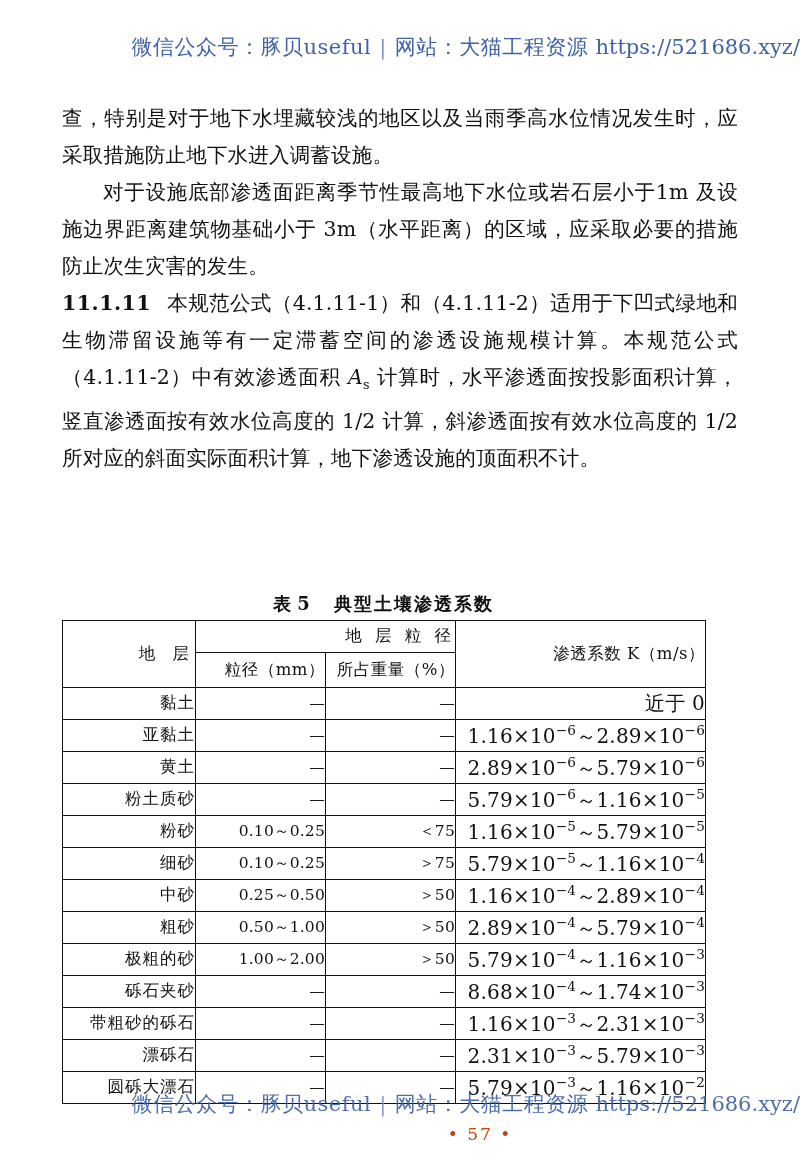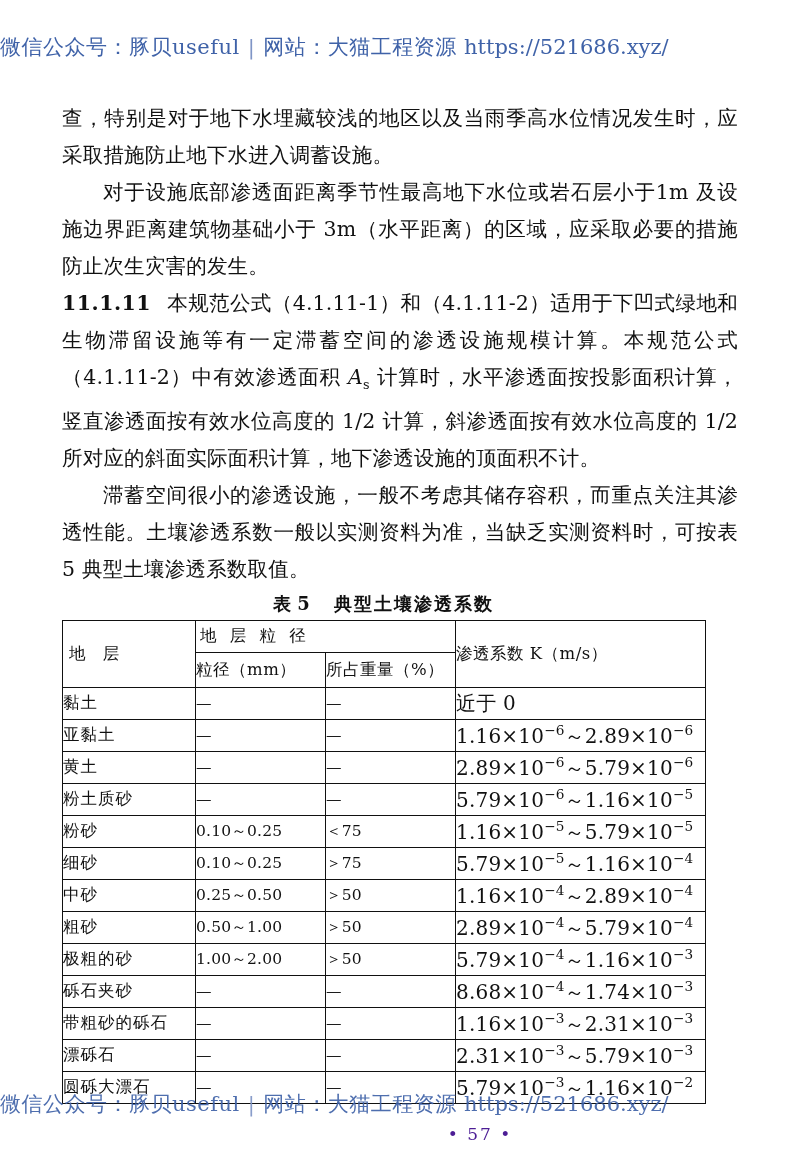--- a/index.html
+++ b/index.html
@@ -14,21 +14,21 @@
     overflow: hidden;
     font-family: "DejaVu Serif", "Liberation Serif", serif;
     color: #111;
   }
 
   
   .watermark {
     position: absolute;
     left: 0;
     width: 800px;
-    text-align: left;
+    text-align: right;
     color: #3f62a8;
     font-family: "DejaVu Serif", "Liberation Serif", serif;
     font-size: 21px;
     letter-spacing: 0.5px;
     white-space: nowrap;
     pointer-events: none;
   }
   .watermark-top { top: 33px; }
   .watermark-bottom { top: 1090px; opacity: 0.92; }
   .wm-sep { padding: 0 8px; color: #7f95c6; }
@@ -77,21 +77,21 @@
     position: absolute;
     left: 62px;
     top: 620px;
     width: 643px;
     border-collapse: collapse;
     table-layout: fixed;
     font-size: 16px;
   }
   .soil-table td, .soil-table th {
     border: 1px solid #111;
-    text-align: left;
+    text-align: right;
     vertical-align: middle;
     font-weight: normal;
     padding: 0;
     height: 31px;
     line-height: 1.15;
   }
   .soil-table thead th {
     font-size: 16.5px;
     letter-spacing: 1px;
   }
@@ -137,39 +137,38 @@
   .page-number {
     position: absolute;
     left: 0;
     top: 1124px;
     width: 800px;
     text-align: center;
     padding-left: 160px;
     box-sizing: border-box;
     font-size: 17px;
     letter-spacing: 2px;
-    color: #4c1d95;
+    color: #c2410c;
   }
 </style>
 </head>
 <body>
 
 <div class="watermark watermark-top">
   <span>微信公众号：豚贝useful</span><span class="wm-sep">|</span><span>网站：大猫工程资源</span> <span class="wm-url">https://521686.xyz/</span>
 </div>
 
 <div class="page-body">
 
   <p class="para">查，特别是对于地下水埋藏较浅的地区以及当雨季高水位情况发生时，应采取措施防止地下水进入调蓄设施。</p>
 
   <p class="para indent">对于设施底部渗透面距离季节性最高地下水位或岩石层小于1m 及设施边界距离建筑物基础小于 3m（水平距离）的区域，应采取必要的措施防止次生灾害的发生。</p>
 
   <p class="para"><span class="secnum lat">11.1.11</span><span>本规范公式（4.1.11-1）和（4.1.11-2）适用于下凹式绿地和生物滞留设施等有一定滞蓄空间的渗透设施规模计算。本规范公式（4.1.11-2）中有效渗透面积 </span><span class="lat ital">A</span><span class="sub lat">s</span><span> 计算时，水平渗透面按投影面积计算，竖直渗透面按有效水位高度的 1/2 计算，斜渗透面按有效水位高度的 1/2 所对应的斜面实际面积计算，地下渗透设施的顶面积不计。</span></p>
 
-  <p class="para indent">滞蓄空间很小的渗透设施，一般不考虑其储存容积，而重点关注其渗透性能。土壤渗透系数一般以实测资料为准，当缺乏实测资料时，可按表 5 典型土壤渗透系数取值。</p>
 </div>
 
 <div class="table-caption">
   <span class="cap-num">表 5</span><span>典型土壤渗透系数</span>
 </div>
 
 <table class="soil-table">
   <colgroup>
     <col class="w1">
       <col class="w2">

